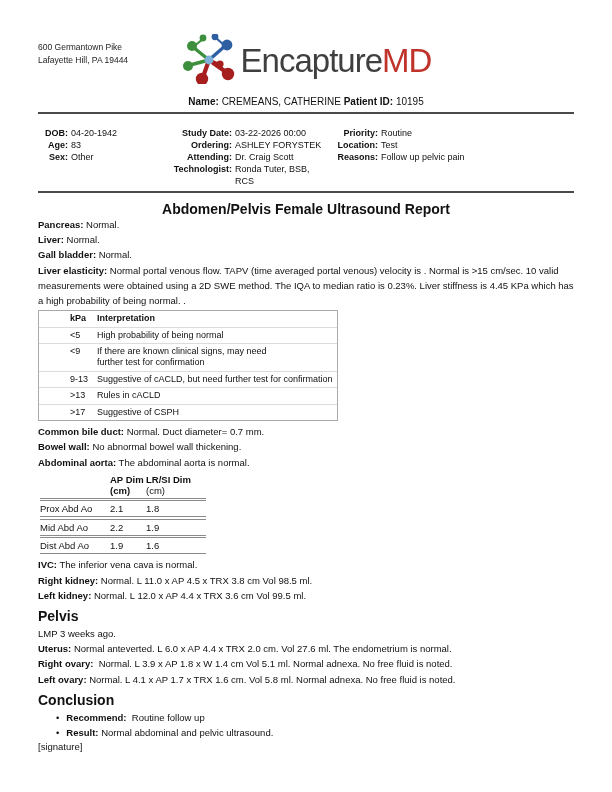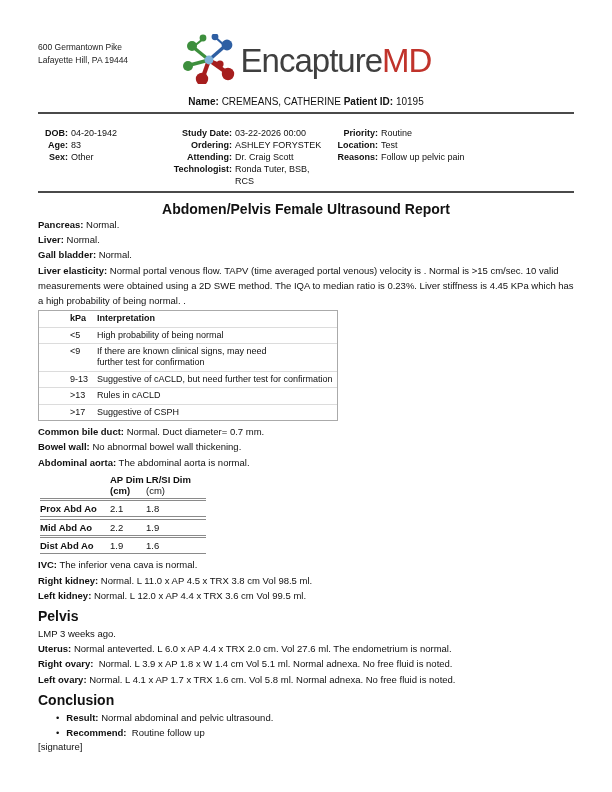--- a/index.html
+++ b/index.html
@@ -39,21 +39,21 @@
   .kpa-interp { white-space:pre-line; }
   
   .ao-table { font-size:9.5px; margin:4px 0 3px 2px; width:166px; }
   .ao-head { display:flex; border-bottom:1px solid #8a8a8a; padding-bottom:1px; line-height:11.5px; }
   .ao-head .c1 { width:70px; flex:none; }
   .ao-head .c2 { width:36px; flex:none; }
   .ao-head .c3 { width:58px; flex:none; }
   .ao-head .bold { font-weight:bold; }
   .ao-row { display:flex; border-top:1px solid #8a8a8a; border-bottom:1px solid #8a8a8a;
             margin-top:1.5px; padding:2px 0; line-height:11px; }
-  .ao-row .c1 { width:70px; font-weight:bold; flex:none; }
+  .ao-row .c1 { width:70px; font-weight:normal; flex:none; }
   .ao-row .c2 { width:36px; flex:none; }
   .ao-row .c3 { width:58px; flex:none; }
   
   .bullet { display:flex; font-size:9.5px; line-height:15.2px; padding-left:18px; }
   .bullet::before { content:"•"; margin-right:7px; }
   .sig { font-size:9.5px; line-height:14px; }
 </style>
 </head>
 <body>
 
@@ -221,21 +221,21 @@
   <div class="finding"><b>Left kidney:</b> <span>Normal. L 12.0 x AP 4.4 x TRX 3.6 cm Vol 99.5 ml.</span></div>
 
   <div class="sec-heading">Pelvis</div>
   <div class="finding">LMP 3 weeks ago.</div>
   <div class="finding"><b>Uterus:</b> <span>Normal anteverted. L 6.0 x AP 4.4 x TRX 2.0 cm. Vol 27.6 ml. The endometrium is normal.</span></div>
   <div class="finding"><b>Right ovary:</b>&nbsp; <span>Normal. L 3.9 x AP 1.8 x W 1.4 cm Vol 5.1 ml. Normal adnexa. No free fluid is noted.</span></div>
   <div class="finding"><b>Left ovary:</b> <span>Normal. L 4.1 x AP 1.7 x TRX 1.6 cm. Vol 5.8 ml. Normal adnexa. No free fluid is noted.</span></div>
 
   <div class="sec-heading">Conclusion</div>
   <div class="bullet">
+      <span><b>Recommend:</b>&nbsp; <span>Routine follow up</span></span>
+    </div>
+  <div class="bullet">
       <span><b>Result:</b> <span>Normal abdominal and pelvic ultrasound.</span></span>
     </div>
-  <div class="bullet">
-      <span><b>Recommend:</b>&nbsp; <span>Routine follow up</span></span>
-    </div>
 
   <div class="sig">[signature]</div>
 
 </div>
 
 </body></html>

